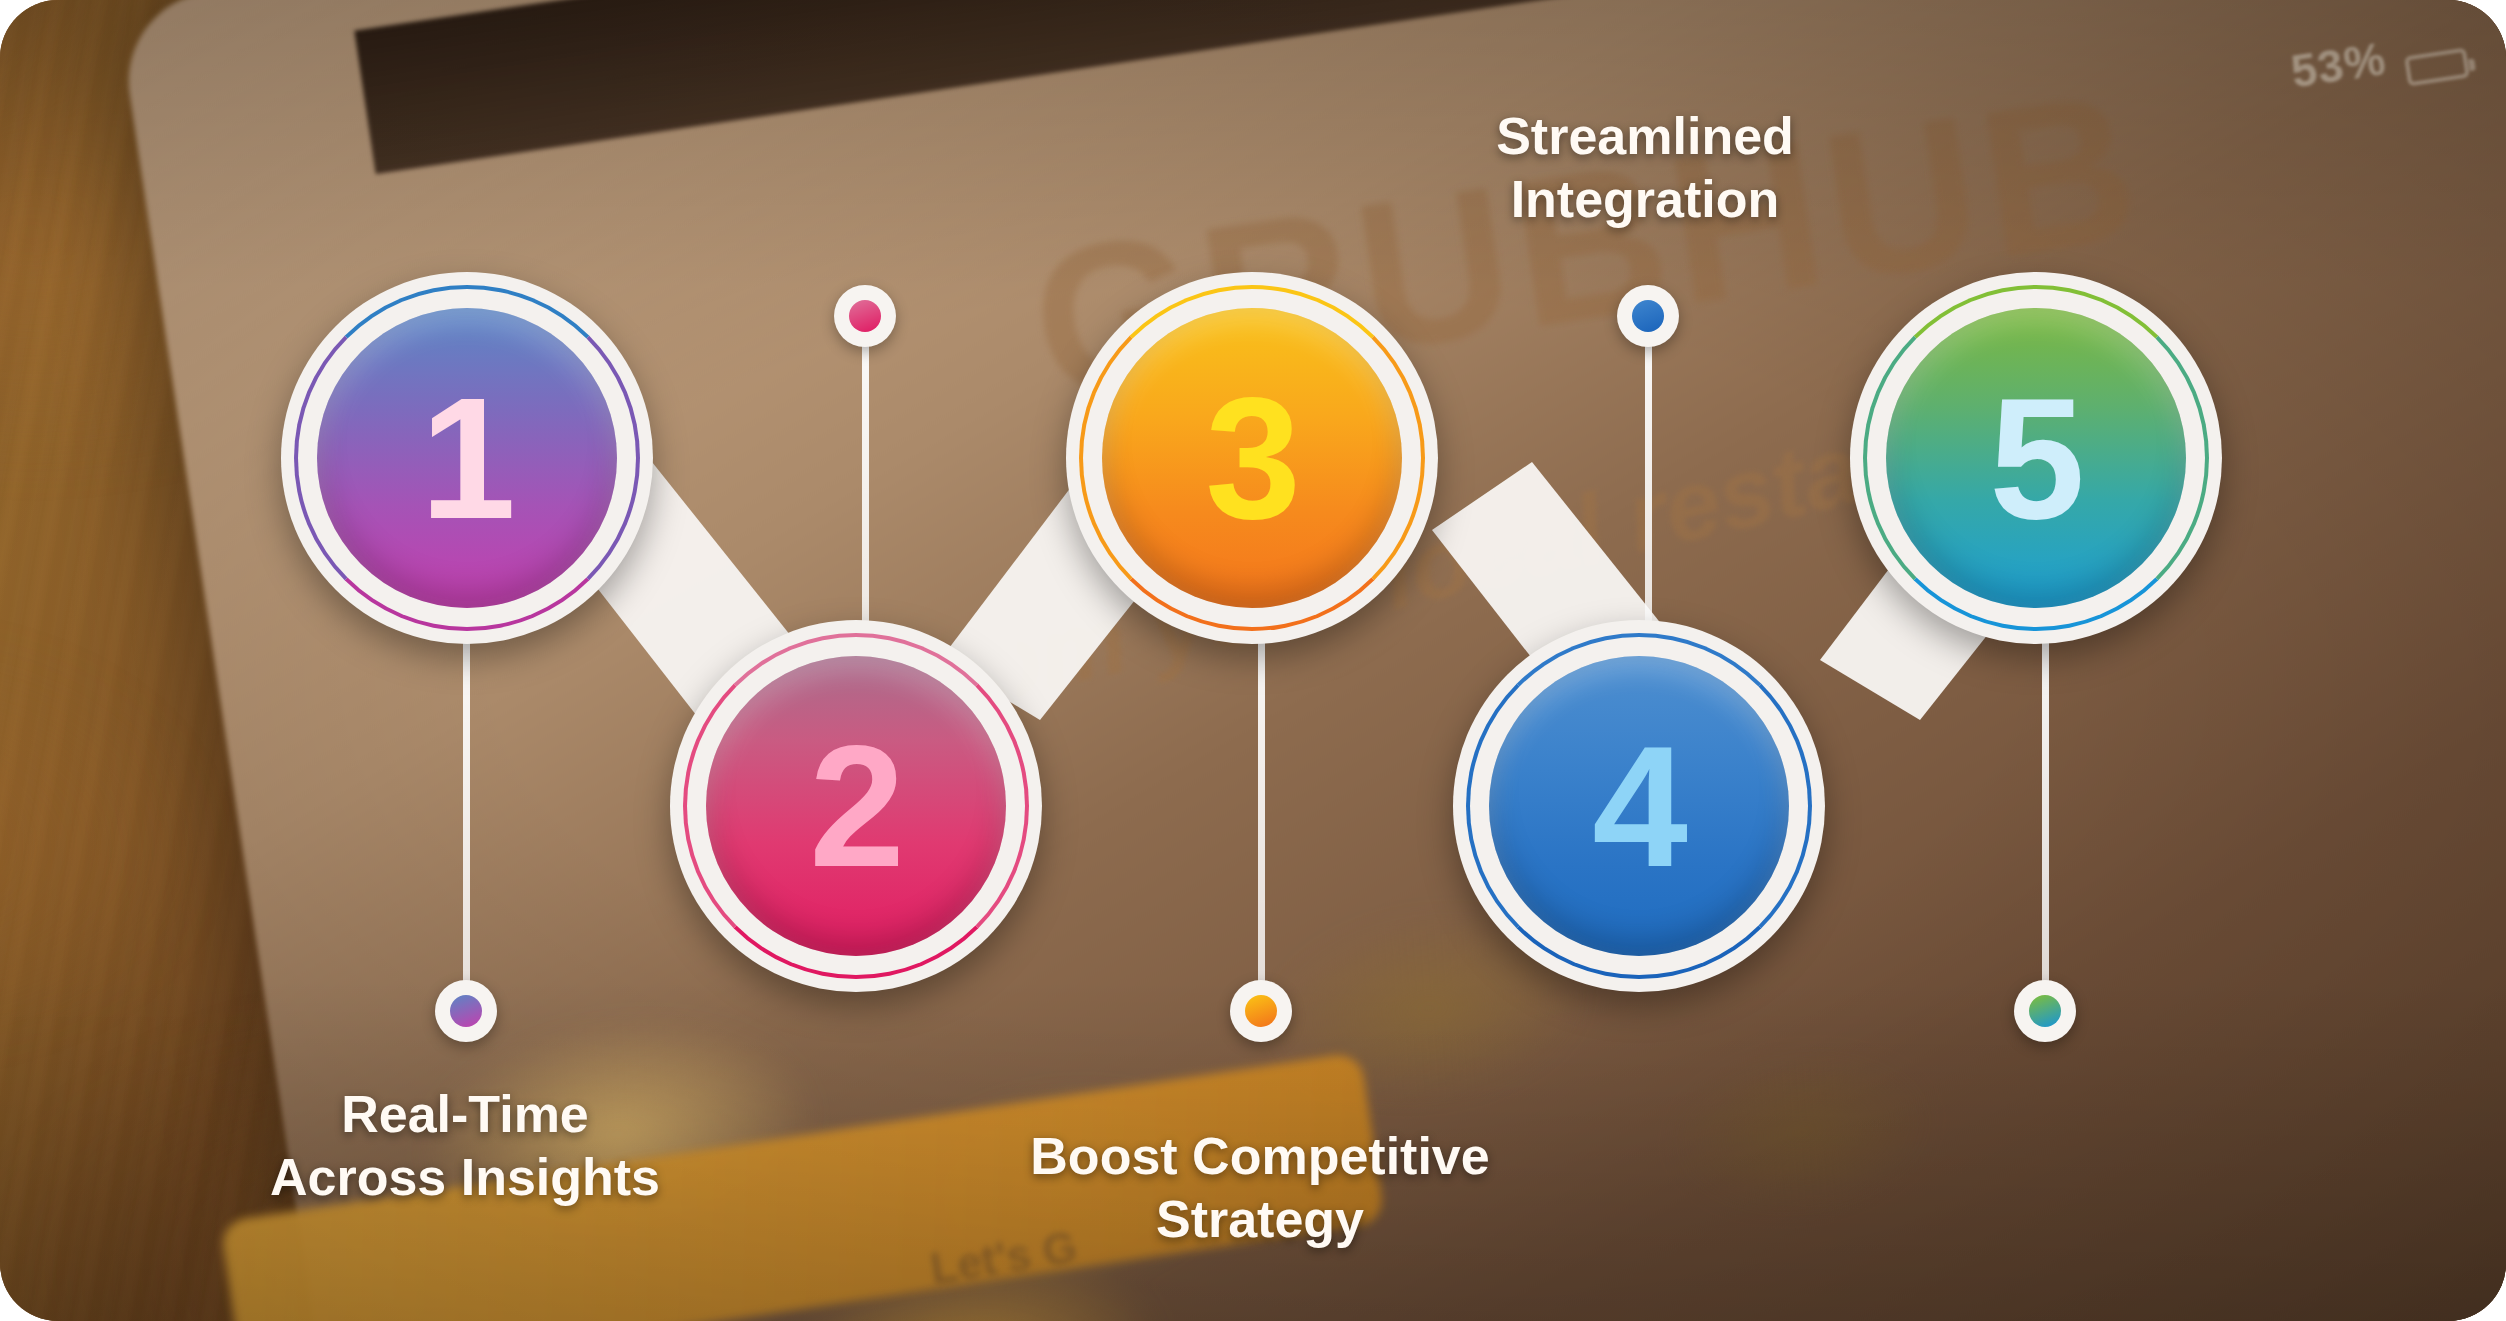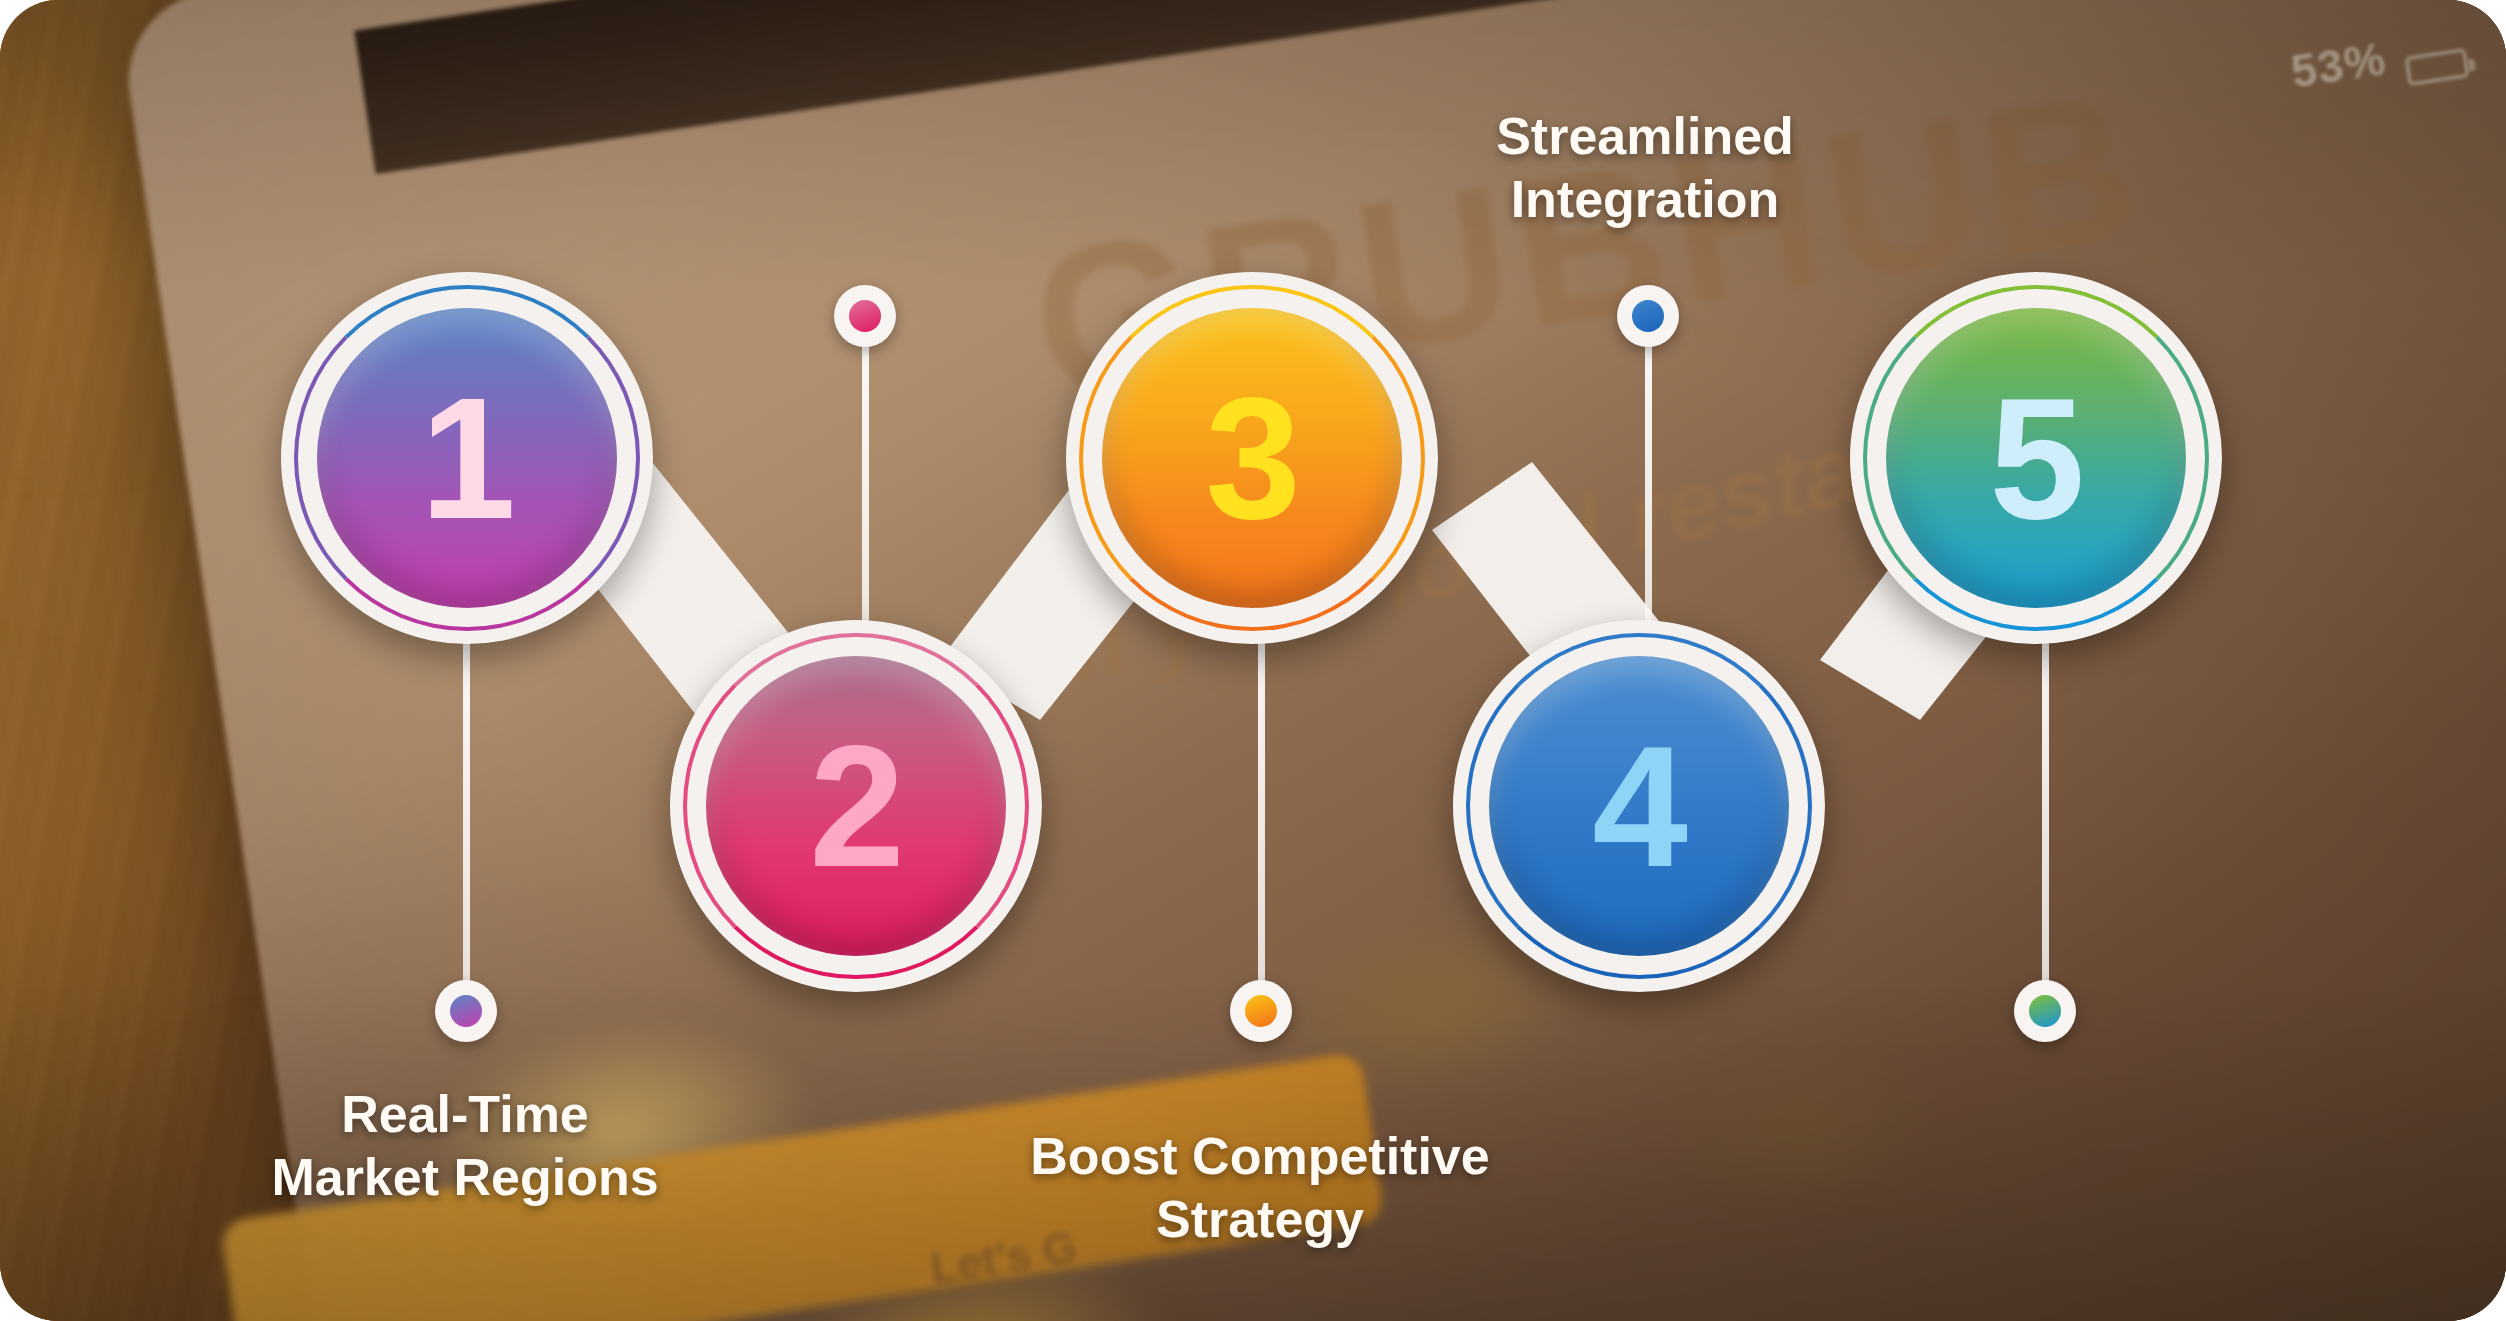--- a/index.html
+++ b/index.html
@@ -319,20 +319,20 @@
     </div>
 
     <div class="node" style="left:1850px;top:272px;">
       <div class="ring" style="border-color:#82bf36;border-bottom-color:#1794d8;border-left-color:#4bab83;border-right-color:#4bab83;"></div>
       <div class="disc" style="background:linear-gradient(180deg,#7cb83f 0%,#5fb06d 32%,#35a8a8 64%,#1d9fd4 100%);">
         <span class="num" style="color:#cfeefb;">5</span>
       </div>
     </div>
 
     <div class="lbl" style="left:145px;top:1083px;">Real-Time
-Market Regions</div>
+Across Insights</div>
     <div class="lbl" style="left:940px;top:1083px;margin-top:42px;">Boost Competitive
 Strategy</div>
     <div class="lbl" style="left:1325px;top:105px;">Streamlined
 Integration</div>
 
   </div>
 </div>
 
 </body></html>

